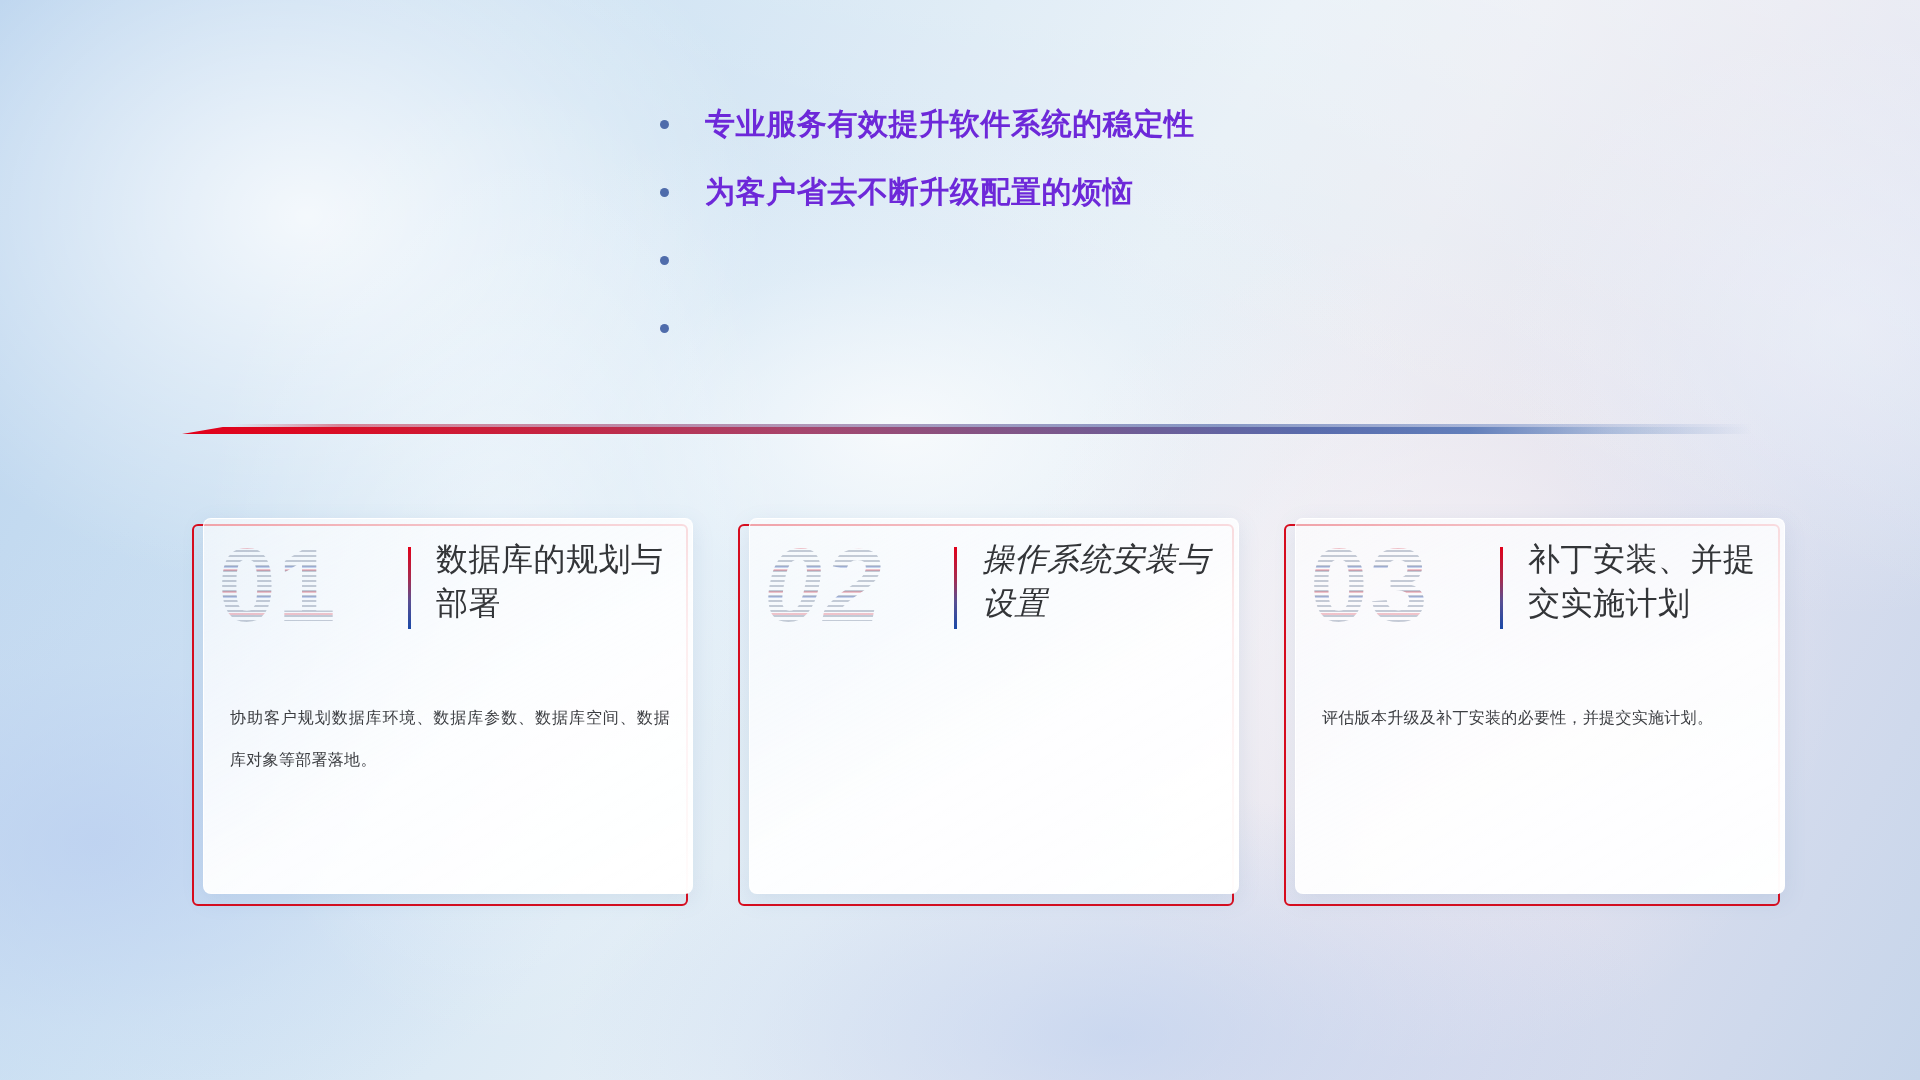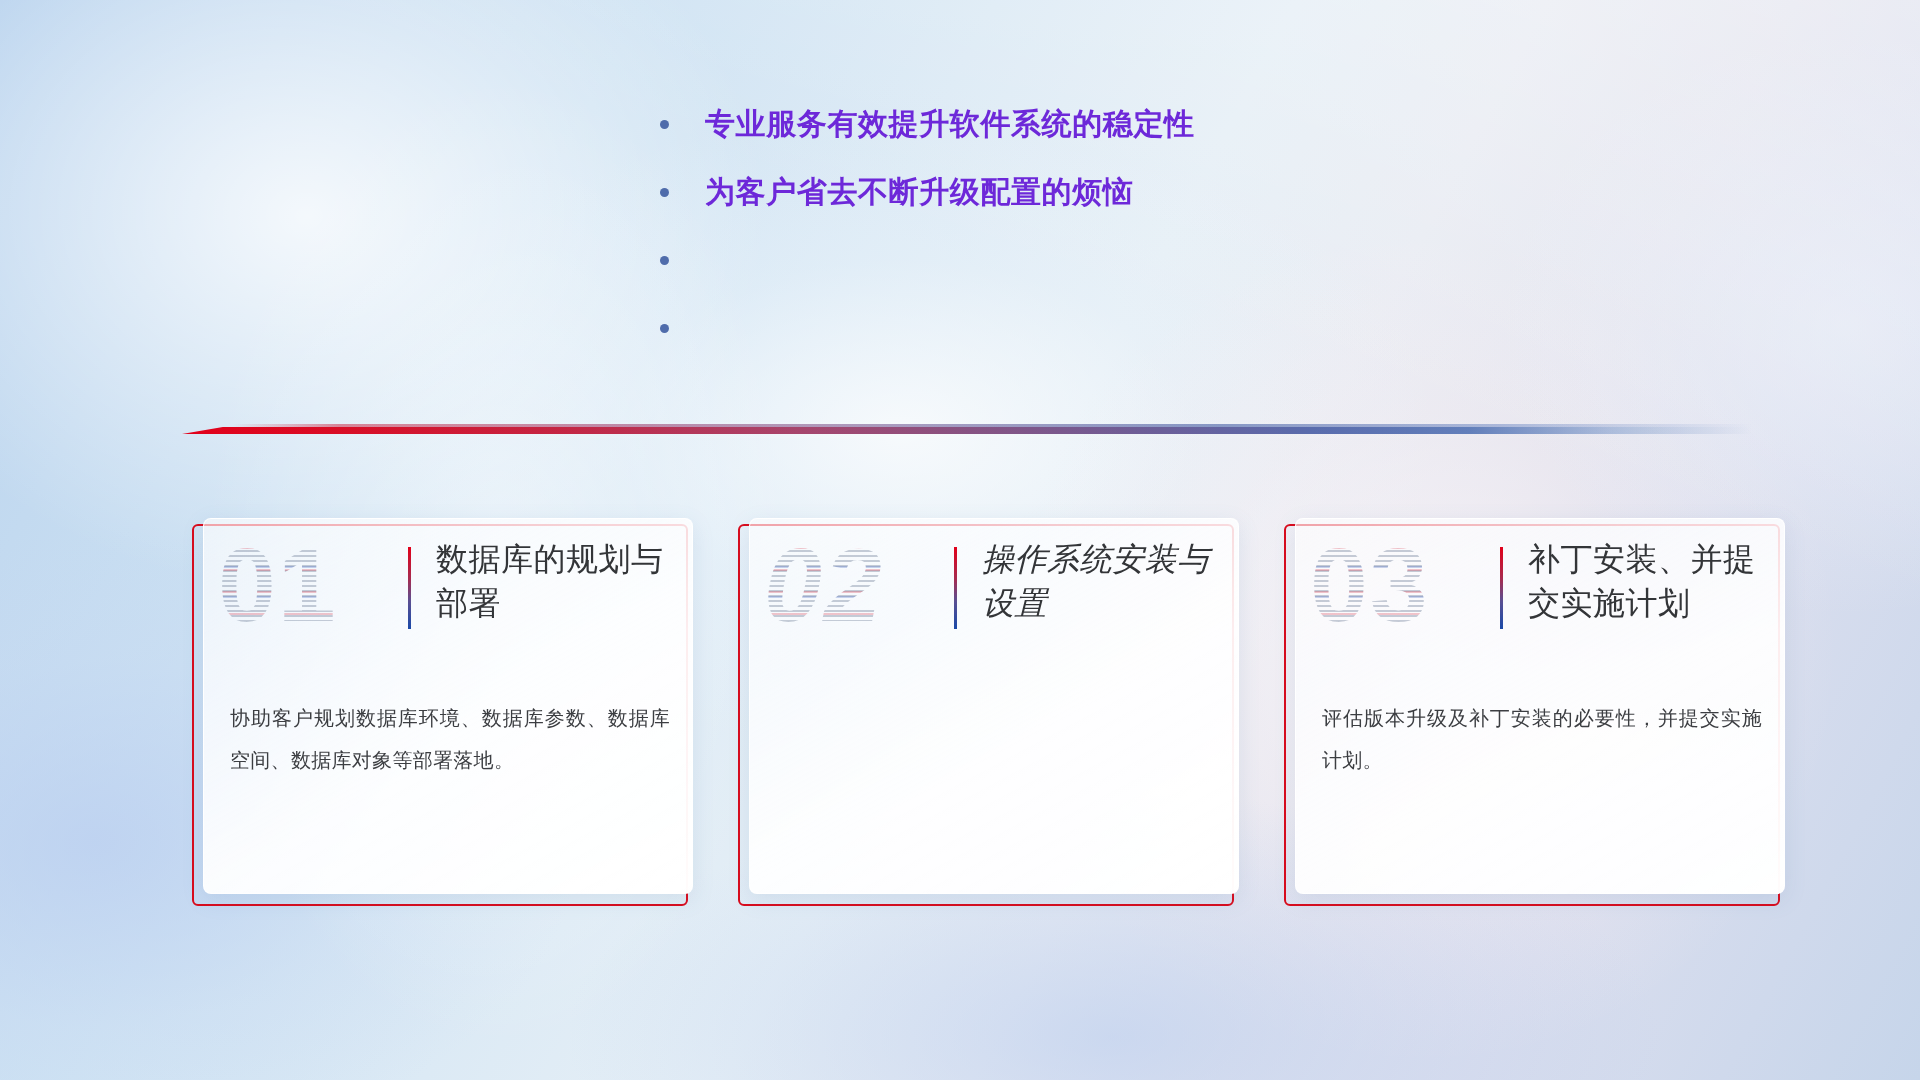--- a/index.html
+++ b/index.html
@@ -241,21 +241,21 @@
     font-size:32px;
     line-height:44px;
     color:#333538;
     font-weight:400;
     letter-spacing:0.5px;
   }
   .card-desc {
     position:absolute;
     left:26px; top:178px;
     width:440px;
-    font-size:20px;
+    font-size:16px;
     line-height:42px;
     color:#3c3e42;
     font-weight:400;
     letter-spacing:0.3px;
     text-align:justify;
   }
 </style>
 </head>
 <body>
 

